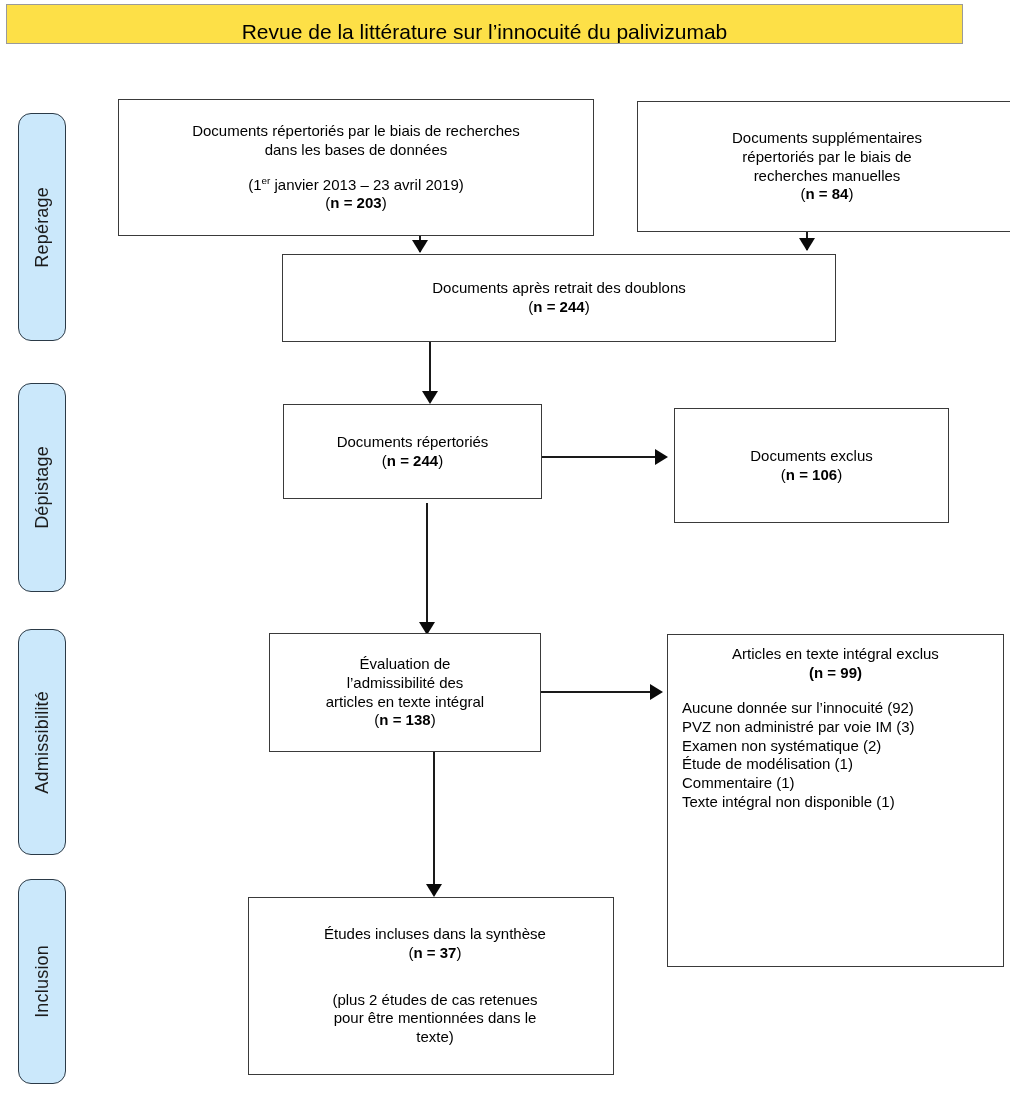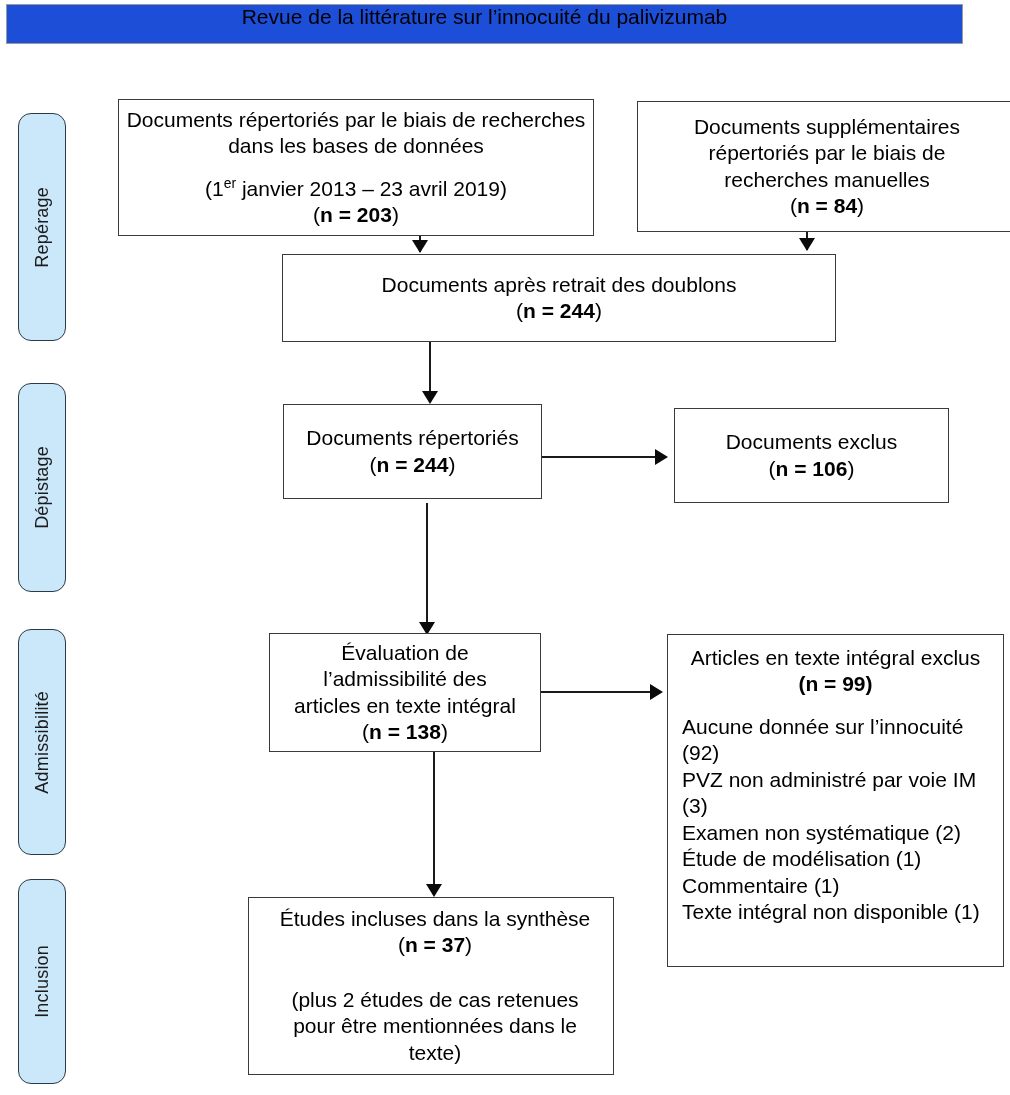--- a/index.html
+++ b/index.html
@@ -22,23 +22,23 @@
   
   .title-box {
     position: absolute;
     left: 6px;
     top: 4px;
     width: 957px;
     height: 40px;
     border: 1px solid #9a9a9a;
     box-sizing: border-box;
     display: flex;
-    align-items: flex-start;
+    align-items: flex-end;
     justify-content: center;
-    background: #1d4ed8;
+    background: #fde047;
   }
   .title-text {
     font-size: 21px;
     line-height: 1.1;
     color: #000;
     white-space: nowrap;
   }
 
   
   .stage-tab {
@@ -67,21 +67,21 @@
     border: 1.8px solid #3a3a3a;
     box-sizing: border-box;
     display: flex;
     flex-direction: column;
     justify-content: center;
     padding: 6px 8px;
   }
   .fbox.center { align-items: center; text-align: center; }
   .fbox.leftalign { align-items: flex-start; text-align: left; }
   .fline {
-    font-size: 21px;
+    font-size: 15px;
     line-height: 1.26;
     white-space: nowrap;
   }
   .fline.wrap { white-space: normal; }
   .fline.gap-top { margin-top: 16px; }
   .bold { font-weight: bold; }
   sup.ord {
     font-size: 0.66em;
     vertical-align: super;
     line-height: 0;
@@ -169,21 +169,21 @@
   <div class="arrow-down" style="left:422px; top:391px;"></div>
 
   <div class="fbox center" style="left:283px; top:404px; width:259px; height:95px;">
     <div class="fline">Documents répertoriés</div>
     <div class="fline"><span>(</span><span class="bold">n = 244</span><span>)</span></div>
   </div>
 
   <div class="hline" style="left:542px; top:456px; width:118px;"></div>
   <div class="arrow-right" style="left:655px; top:449px;"></div>
 
-  <div class="fbox center" style="left:674px; top:408px; width:275px; height:95px;">
+  <div class="fbox center" style="left:674px; top:408px; width:275px; height:115px;">
     <div class="fline">Documents exclus</div>
     <div class="fline"><span>(</span><span class="bold">n = 106</span><span>)</span></div>
   </div>
 
   <div class="vline" style="left:426px; top:503px; height:129px;"></div>
   <div class="arrow-down" style="left:419px; top:622px;"></div>
 
   <div class="fbox center" style="left:269px; top:633px; width:272px; height:119px;">
     <div class="fline">Évaluation de</div>
     <div class="fline">l’admissibilité des</div>

